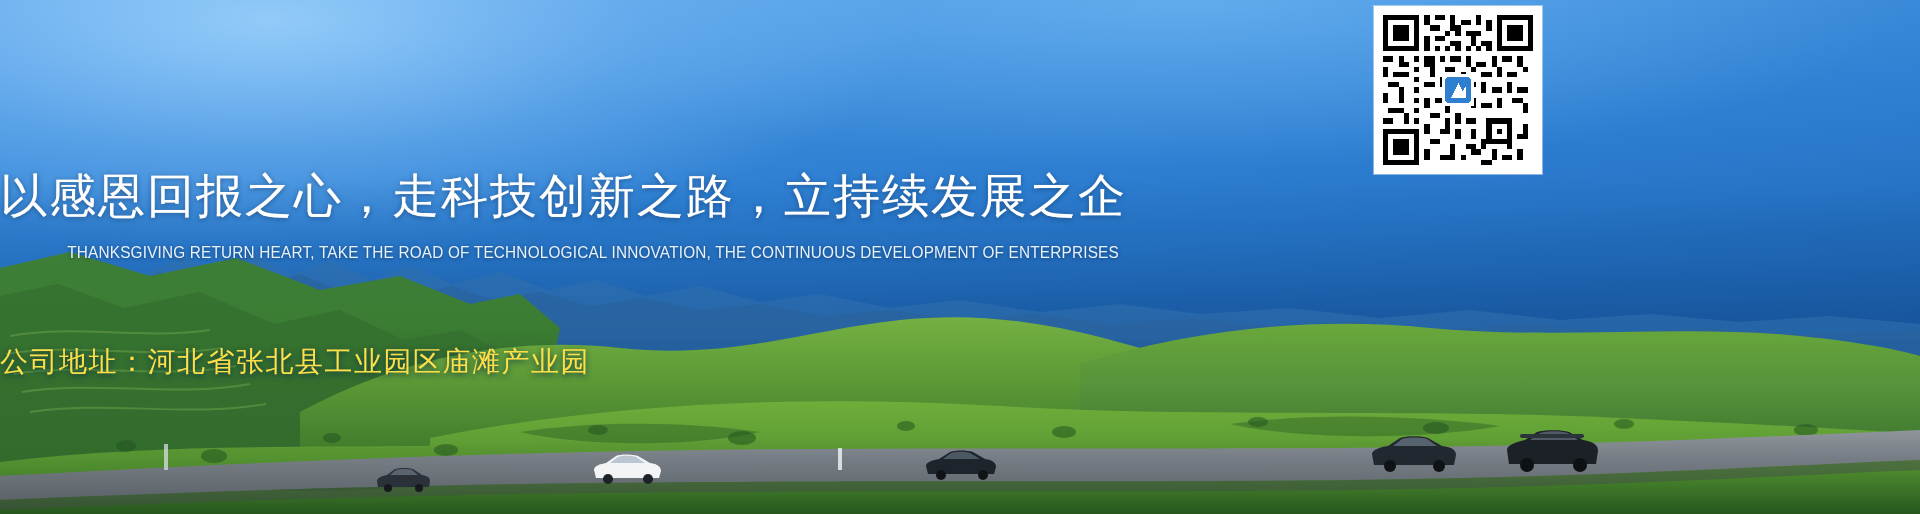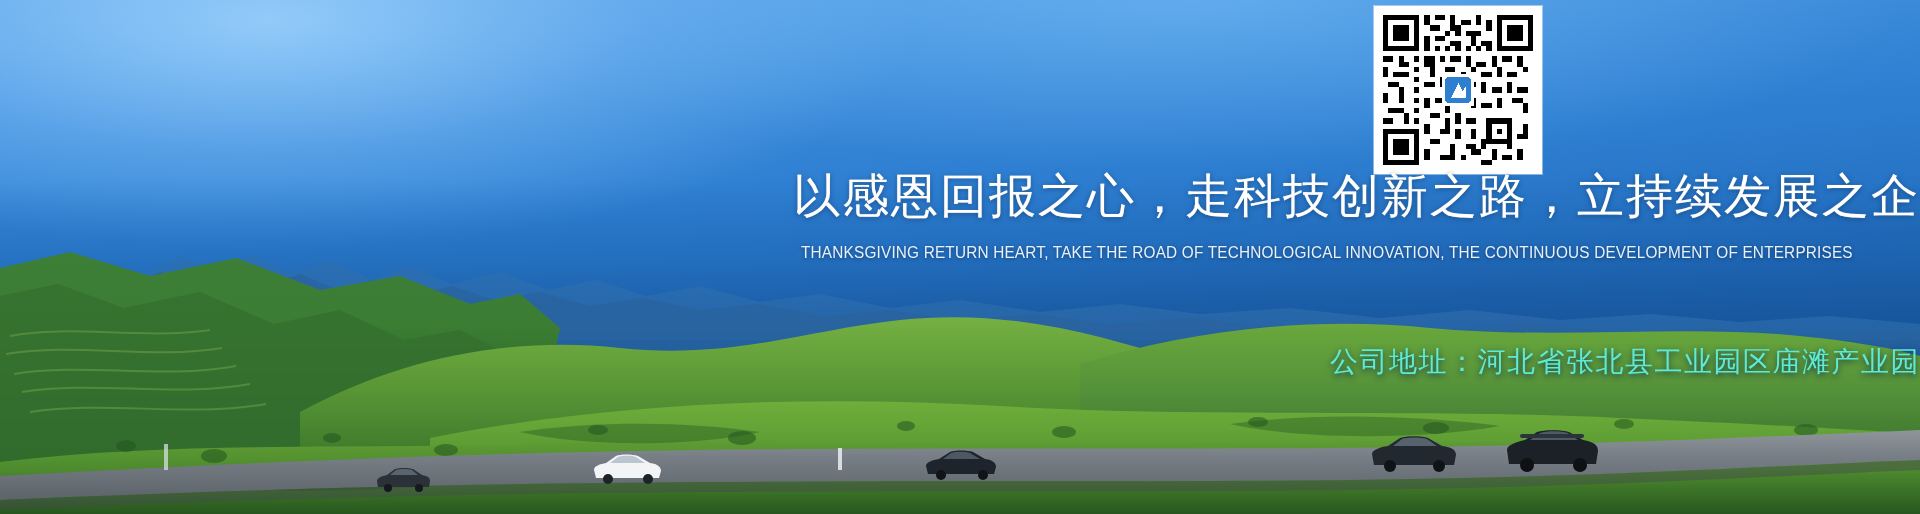--- a/index.html
+++ b/index.html
@@ -62,21 +62,21 @@
     width:168px; height:168px;
     background:#ffffff;
     padding:9px;
     box-shadow:0 0 0 1px rgba(255,255,255,0.45);
   }
   .qr-canvas { width:150px; height:150px; display:block; }
 
   
   .copy {
     position:absolute; left:0; top:0; width:1920px; height:514px;
-    text-align:right;
+    text-align:left;
   }
   .headline {
     position:absolute; left:0; top:172px; width:1920px;
     font-size:47px;
     line-height:1;
     font-weight:400;
     color:#ffffff;
     letter-spacing:2px;
     text-shadow:0 1px 5px rgba(8,40,80,0.55), 0 0 1px rgba(255,255,255,0.6);
     white-space:nowrap;
@@ -99,21 +99,21 @@
     line-height:1;
     color:#ffffff;
     letter-spacing:1.5px;
     text-shadow:0 2px 6px rgba(6,34,70,0.8);
     white-space:nowrap;
   }
   .address {
     position:absolute; left:0; top:348px; width:1920px;
     font-size:28px;
     line-height:1;
-    color:#5eead4;
+    color:#fde047;
     letter-spacing:1.5px;
     text-shadow:0 2px 6px rgba(6,34,70,0.85);
     white-space:nowrap;
   }
 </style>
 </head>
 <body>
 
 <div class="banner">
 

